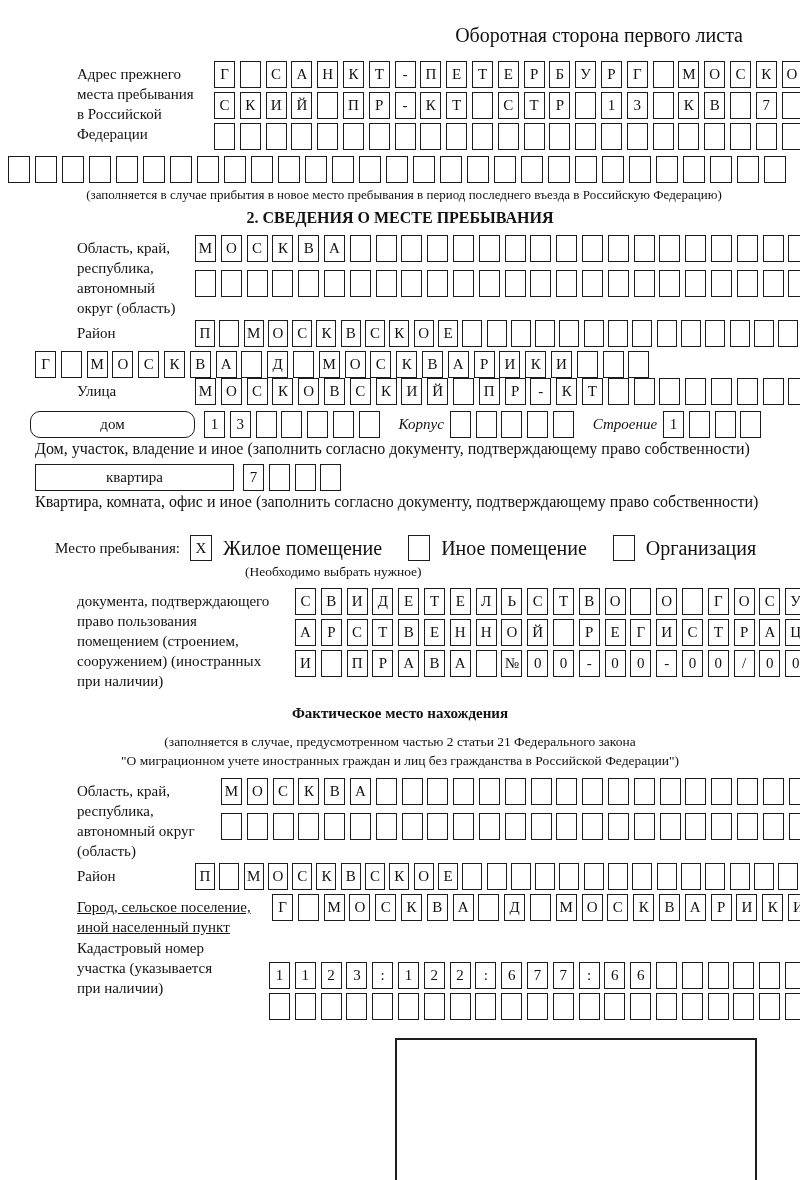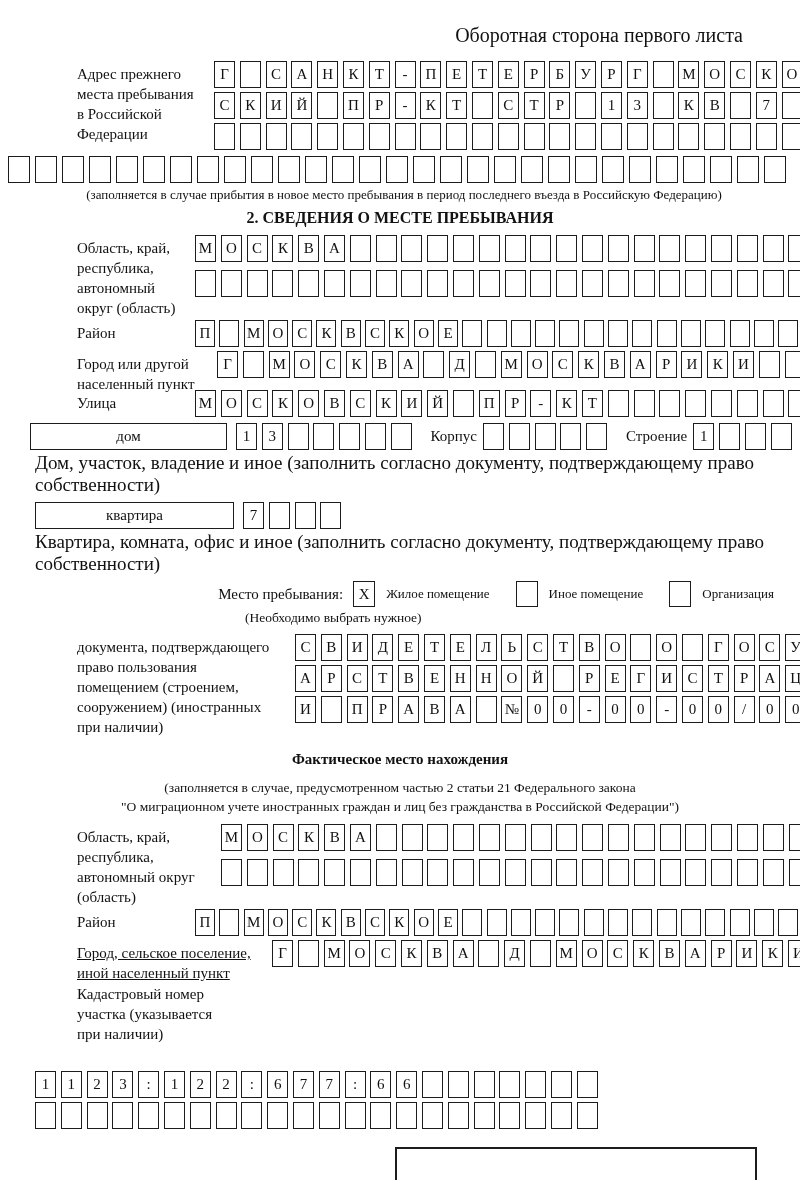--- a/index.html
+++ b/index.html
@@ -23,29 +23,29 @@
   .wide .cell { width:22px; margin-right:5px; }
 
   .fullrow { padding-left:8px; margin-top:2px; }
 
   .note { font-size:13px; text-align:center; margin:2px 0 6px 8px; }
   .sec-title { font-size:16px; font-weight:bold; text-align:center; margin:6px 0 8px 0; }
   .sub-title { font-size:15px; font-weight:bold; text-align:center; margin:14px 0 10px 0; }
 
   .house-row { display:flex; align-items:center; padding-left:30px; margin-top:2px; }
   .bigbox { border:1.8px solid #1c1c1c; height:27px; display:flex; align-items:center; justify-content:center; font-size:15px; background:#fff; flex:none; }
-  .box-dom { width:197px; margin-right:9px; }
+  .box-dom { width:165px; margin-right:9px;border-radius:10px; }
   .box-kv { width:199px; margin-right:9px; }
-  .inline-lbl { font-size:15px; margin:0 6px 0 14px; white-space:nowrap; }
-  .cap-left { font-size:19px; margin:2px 0 6px 35px; text-align:left; }
-
-  .check-row { display:flex; align-items:center; padding-left:55px; margin-top:6px;justify-content:flex-end; }
+  .inline-lbl { font-size:15px; margin:0 6px 0 14px; white-space:nowrap;font-style:italic; }
+  .cap-left { font-size:16px; margin:2px 0 6px 35px; text-align:left; }
+
+  .check-row { display:flex; align-items:center; padding-left:55px; margin-top:24px; }
   .check-lbl { font-size:15px; margin-right:10px; white-space:nowrap; }
   .checkbox { width:22px; height:26px; border:1.8px solid #1c1c1c; display:inline-flex; align-items:center; justify-content:center; font-size:15px; flex:none; background:#fff; }
-  .opt-name { font-size:13px; margin:0 26px 0 11px; white-space:nowrap; }
+  .opt-name { font-size:20px; margin:0 26px 0 11px; white-space:nowrap; }
   .need-note { font-size:13.5px; margin:3px 0 8px 245px; }
 
   .fact-note { font-size:13.5px; text-align:center; line-height:19px; }
 
   .stamp-wrap { margin:14px 0 0 395px; width:362px; }
   .stamp-box { width:362px; height:177px; border:2px solid #1c1c1c; background:#fff; }
 </style>
 </head>
 <body>
 
@@ -267,24 +267,20 @@
         <span class="cell"></span>
         <span class="cell"></span>
         <span class="cell"></span>
         <span class="cell"></span>
         <span class="cell"></span>
         <span class="cell"></span>
       </div>
   </div>
 
   <div class="row">
-    <div class="lbl" style="width:140px;">
-      <div>Город или другой</div>
-      <div>населенный пункт</div>
-    </div>
     <div class="cellrow">
         <span class="cell">Г</span>
         <span class="cell"></span>
         <span class="cell">М</span>
         <span class="cell">О</span>
         <span class="cell">С</span>
         <span class="cell">К</span>
         <span class="cell">В</span>
         <span class="cell">А</span>
         <span class="cell"></span>
@@ -595,21 +591,21 @@
         <span class="cell">В</span>
         <span class="cell">А</span>
         <span class="cell">Р</span>
         <span class="cell">И</span>
         <span class="cell">К</span>
         <span class="cell">И</span>
         <span class="cell"></span>
       </div>
   </div>
 
-  <div class="row" style="margin-top:-2px;flex-direction:column;">
+  <div class="row" style="margin-top:-2px;">
     <div class="lbl" style="width:192px;">
       <div>Кадастровый номер</div>
       <div>участка (указывается</div>
       <div>при наличии)</div>
     </div>
     <div class="rows" style="padding-top:27px;">
       <div class="cellrow">
           <span class="cell">1</span>
           <span class="cell">1</span>
           <span class="cell">2</span>

